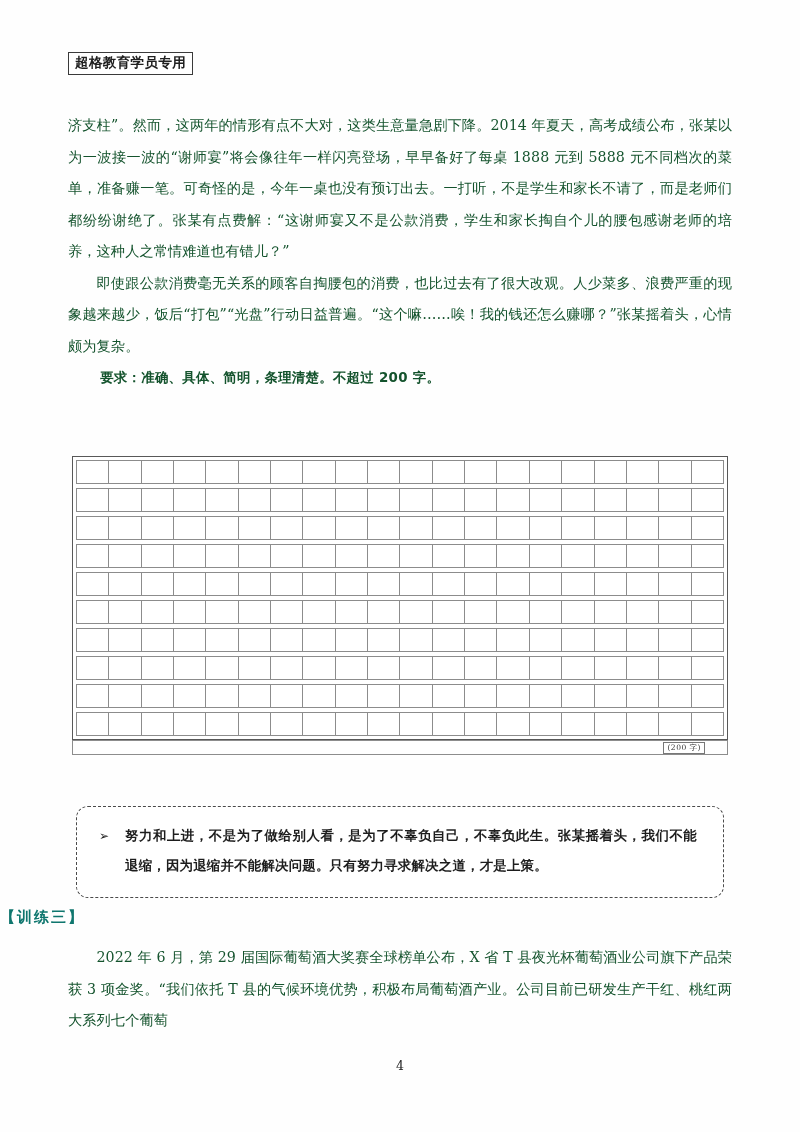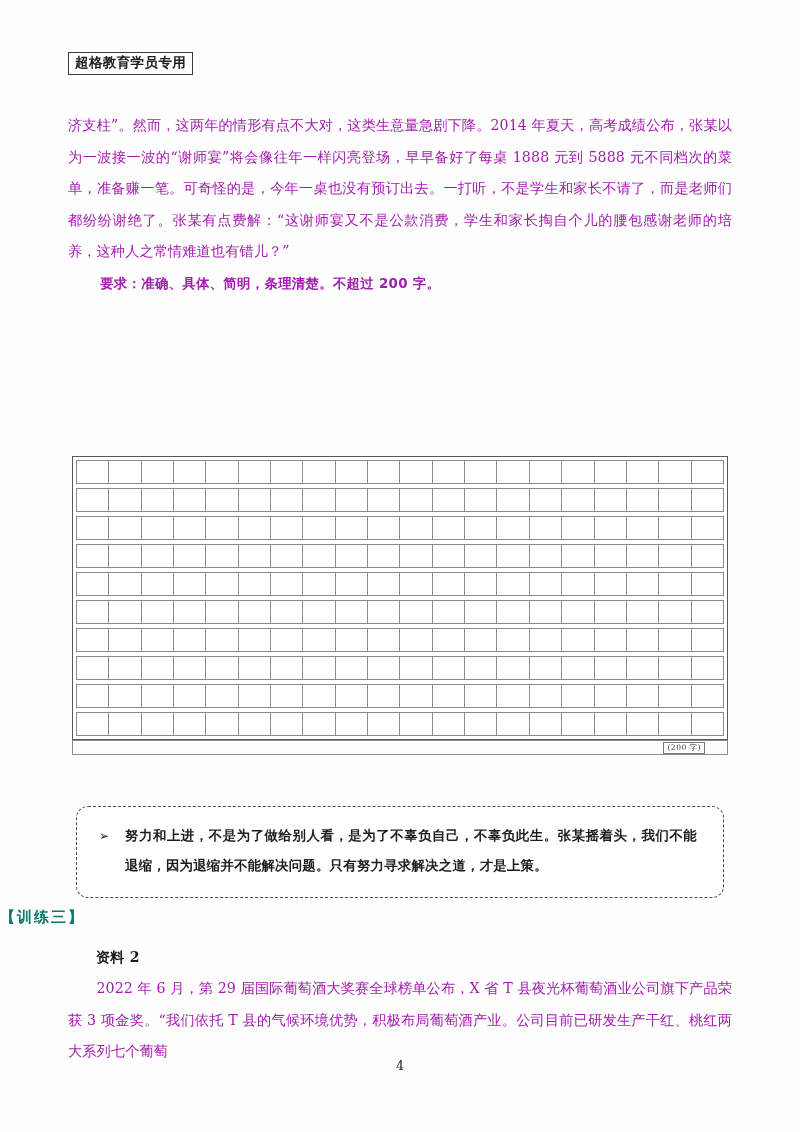--- a/index.html
+++ b/index.html
@@ -52,21 +52,21 @@
     top: 110px;
     width: 664px;
   }
   p.para {
     margin: 0 0 0 0;
     font-size: 14.2px;
     line-height: 31.5px;
     text-align: justify;
     text-justify: inter-ideograph;
     letter-spacing: 0.1px;
-    color: #a21caf;
+    color: #14532d;
   }
   p.indent {
     text-indent: 2em;
   }
   p.question {
     font-weight: bold;
     text-indent: 2em;
     letter-spacing: 0.2px;
   }
   p.requirement {
@@ -211,20 +211,21 @@
 <body>
 
 <div class="page">
 
   <div class="header-stamp-wrap">
     <div class="header-stamp">超格教育学员专用</div>
   </div>
 
   <div class="body-block">
     <p class="para">济支柱”。然而，这两年的情形有点不大对，这类生意量急剧下降。2014 年夏天，高考成绩公布，张某以为一波接一波的“谢师宴”将会像往年一样闪亮登场，早早备好了每桌 1888 元到 5888 元不同档次的菜单，准备赚一笔。可奇怪的是，今年一桌也没有预订出去。一打听，不是学生和家长不请了，而是老师们都纷纷谢绝了。张某有点费解：“这谢师宴又不是公款消费，学生和家长掏自个儿的腰包感谢老师的培养，这种人之常情难道也有错儿？”</p>
+    <p class="para indent">即使跟公款消费毫无关系的顾客自掏腰包的消费，也比过去有了很大改观。人少菜多、浪费严重的现象越来越少，饭后“打包”“光盘”行动日益普遍。“这个嘛……唉！我的钱还怎么赚哪？”张某摇着头，心情颇为复杂。</p>
     <p class="para requirement">要求：准确、具体、简明，条理清楚。不超过 200 字。</p>
   </div>
 
   <div class="grid-wrap">
     <div class="grid-outer" id="answer-grid">
         <div class="grid-row">
           <div class="cell"></div>
           <div class="cell"></div>
           <div class="cell"></div>
           <div class="cell"></div>
@@ -452,19 +453,18 @@
   <div class="tipbox">
     <div class="tip-row">
       <span class="tip-marker">➢</span>
       <span class="tip-text">努力和上进，不是为了做给别人看，是为了不辜负自己，不辜负此生。张某摇着头，我们不能退缩，因为退缩并不能解决问题。只有努力寻求解决之道，才是上策。</span>
     </div>
   </div>
 
   <div class="section-heading">【训练三】</div>
 
   <div class="section2-block">
-    <p class="material-label">资料 2</p>
     <p class="para indent">2022 年 6 月，第 29 届国际葡萄酒大奖赛全球榜单公布，X 省 T 县夜光杯葡萄酒业公司旗下产品荣获 3 项金奖。“我们依托 T 县的气候环境优势，积极布局葡萄酒产业。公司目前已研发生产干红、桃红两大系列七个葡萄</p>
   </div>
 
   <div class="page-number">4</div>
 
 </div>
 
 </body></html>

